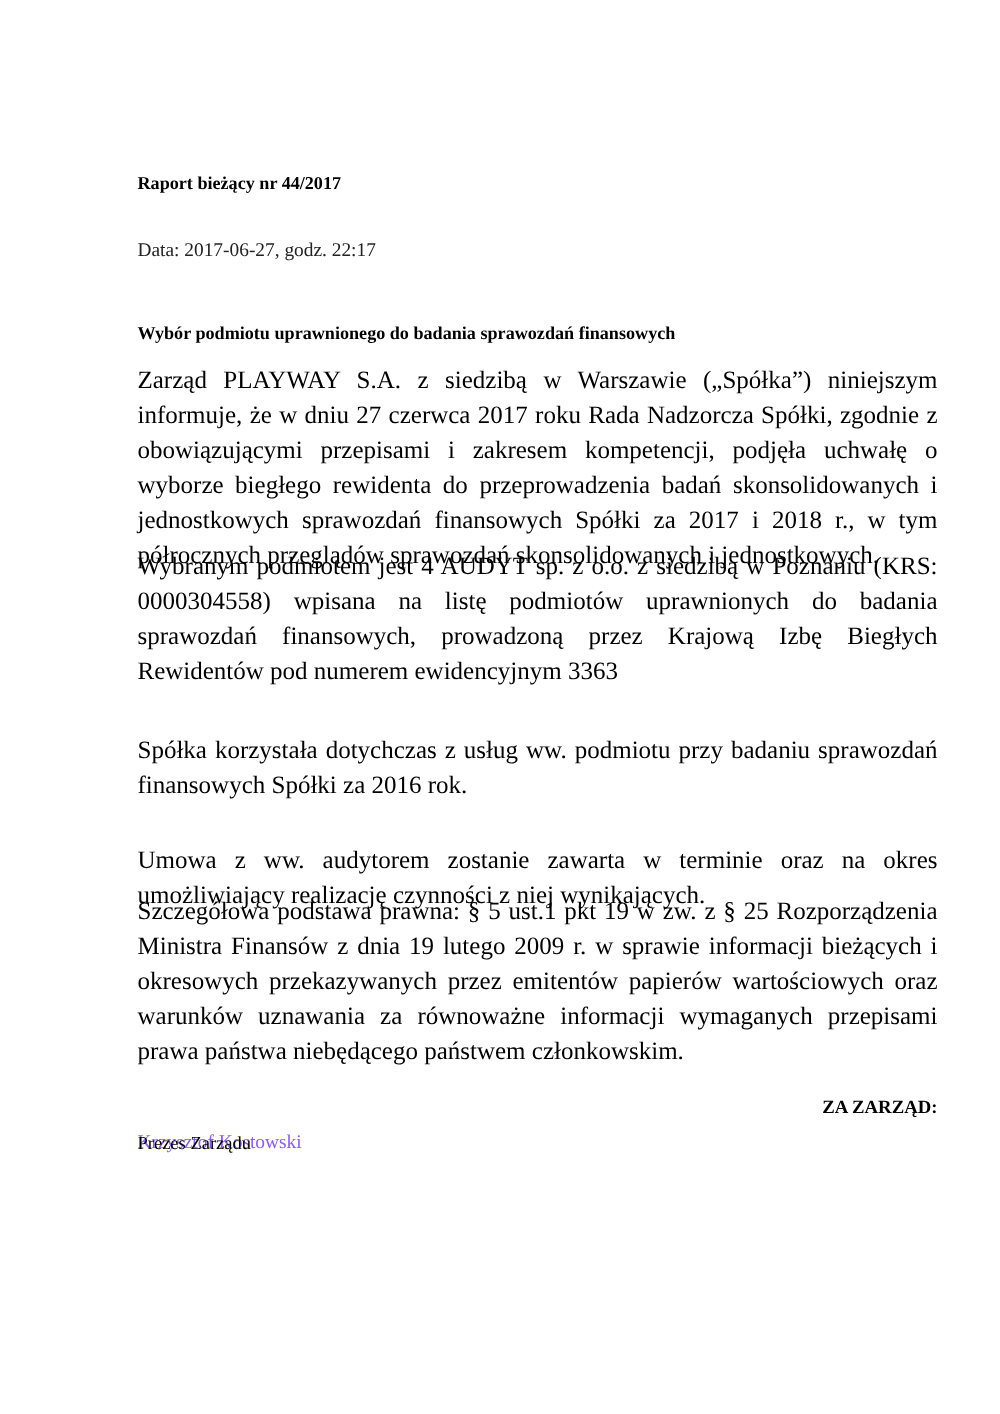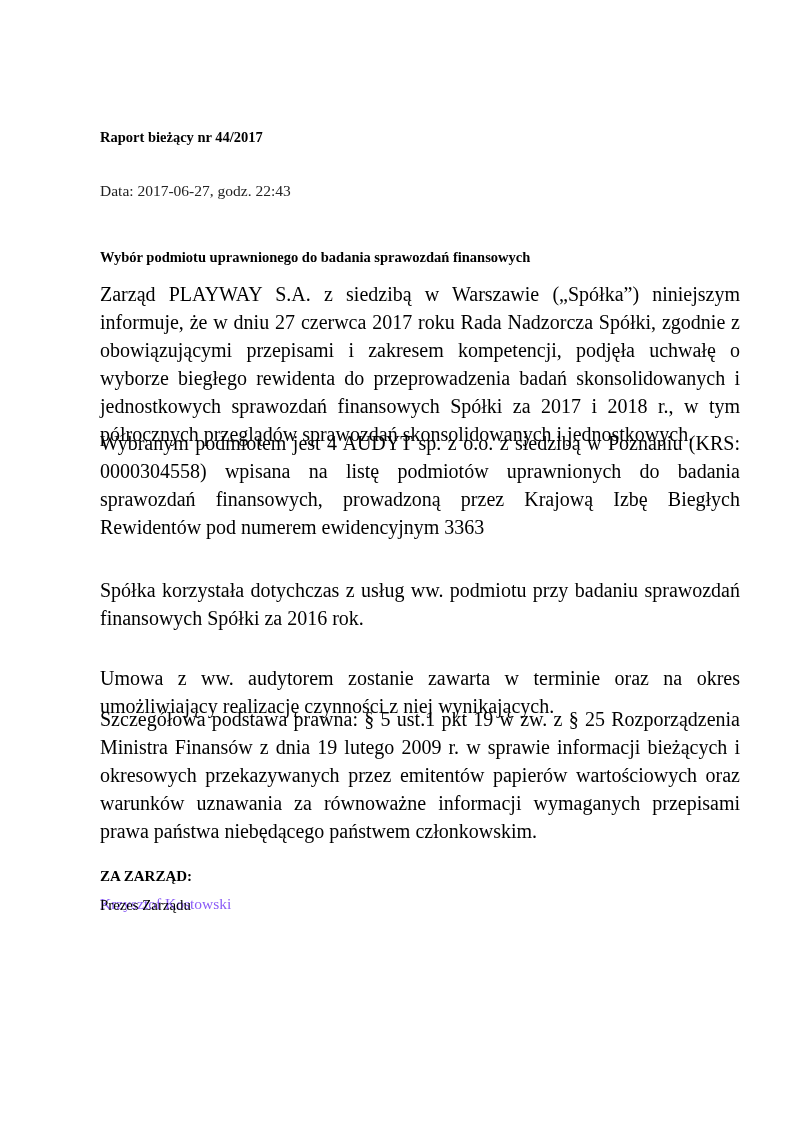--- a/index.html
+++ b/index.html
@@ -18,21 +18,21 @@
     .page {
       position: absolute;
       left: 96px;
       top: 0;
       width: 640px;
     }
     .abs {
       position: absolute;
       left: 0;
       width: 640px;
-      margin: 4px;
+      margin: 14px;
     }
     .report-title {
       top: 123px;
       font-weight: bold;
       font-size: 14.5px;
       line-height: 20px;
     }
     .report-date {
       top: 177px;
       font-size: 15.5px;
@@ -54,39 +54,40 @@
     .p1 { top: 276px; }
     .p2 { top: 425px; }
     .p3 { top: 572px; }
     .p4 { top: 660px; }
     .p5 { top: 701px; }
     .sig-heading {
       top: 862px;
       font-weight: bold;
       font-size: 15px;
       line-height: 20px;
+      text-align: right;
     }
     .sig-name {
       top: 890px;
       font-size: 15.5px;
       line-height: 20px;
       color: #8b5cf6;
     }
     .sig-role {
       top: 891px;
       font-size: 14.8px;
       line-height: 20px;
     }
   </style>
 </head>
 <body>
 
 <div class="page">
   <p class="abs report-title">Raport bieżący nr 44/2017</p>
-  <p class="abs report-date">Data: 2017-06-27, godz. 22:43</p>
+  <p class="abs report-date">Data: 2017-06-27, godz. 22:17</p>
   <p class="abs subject">Wybór podmiotu uprawnionego do badania sprawozdań finansowych</p>
 
   <p class="abs para p1">Zarząd PLAYWAY S.A. z siedzibą w Warszawie („Spółka”) niniejszym informuje, że w dniu 27 czerwca 2017 roku Rada Nadzorcza Spółki, zgodnie z obowiązującymi przepisami i zakresem kompetencji, podjęła uchwałę o wyborze biegłego rewidenta do przeprowadzenia badań skonsolidowanych i jednostkowych sprawozdań finansowych Spółki za 2017 i 2018 r., w tym półrocznych przeglądów sprawozdań skonsolidowanych i jednostkowych.</p>
   <p class="abs para p2">Wybranym podmiotem jest 4 AUDYT sp. z o.o. z siedzibą w Poznaniu (KRS: 0000304558) wpisana na listę podmiotów uprawnionych do badania sprawozdań finansowych, prowadzoną przez Krajową Izbę Biegłych Rewidentów pod numerem ewidencyjnym 3363</p>
   <p class="abs para p3">Spółka korzystała dotychczas z usług ww. podmiotu przy badaniu sprawozdań finansowych Spółki za 2016 rok.</p>
   <p class="abs para p4">Umowa z ww. audytorem  zostanie zawarta w terminie oraz na okres umożliwiający realizację czynności z niej wynikających.</p>
   <p class="abs para p5">Szczegółowa podstawa prawna: § 5 ust.1 pkt 19 w zw. z § 25 Rozporządzenia Ministra Finansów z dnia 19 lutego 2009 r. w sprawie informacji bieżących i okresowych przekazywanych przez emitentów papierów wartościowych oraz warunków uznawania za równoważne informacji wymaganych przepisami prawa państwa niebędącego państwem członkowskim.</p>
 
   <p class="abs sig-heading">ZA ZARZĄD:</p>
   <p class="abs sig-name">Krzysztof Kostowski</p>

